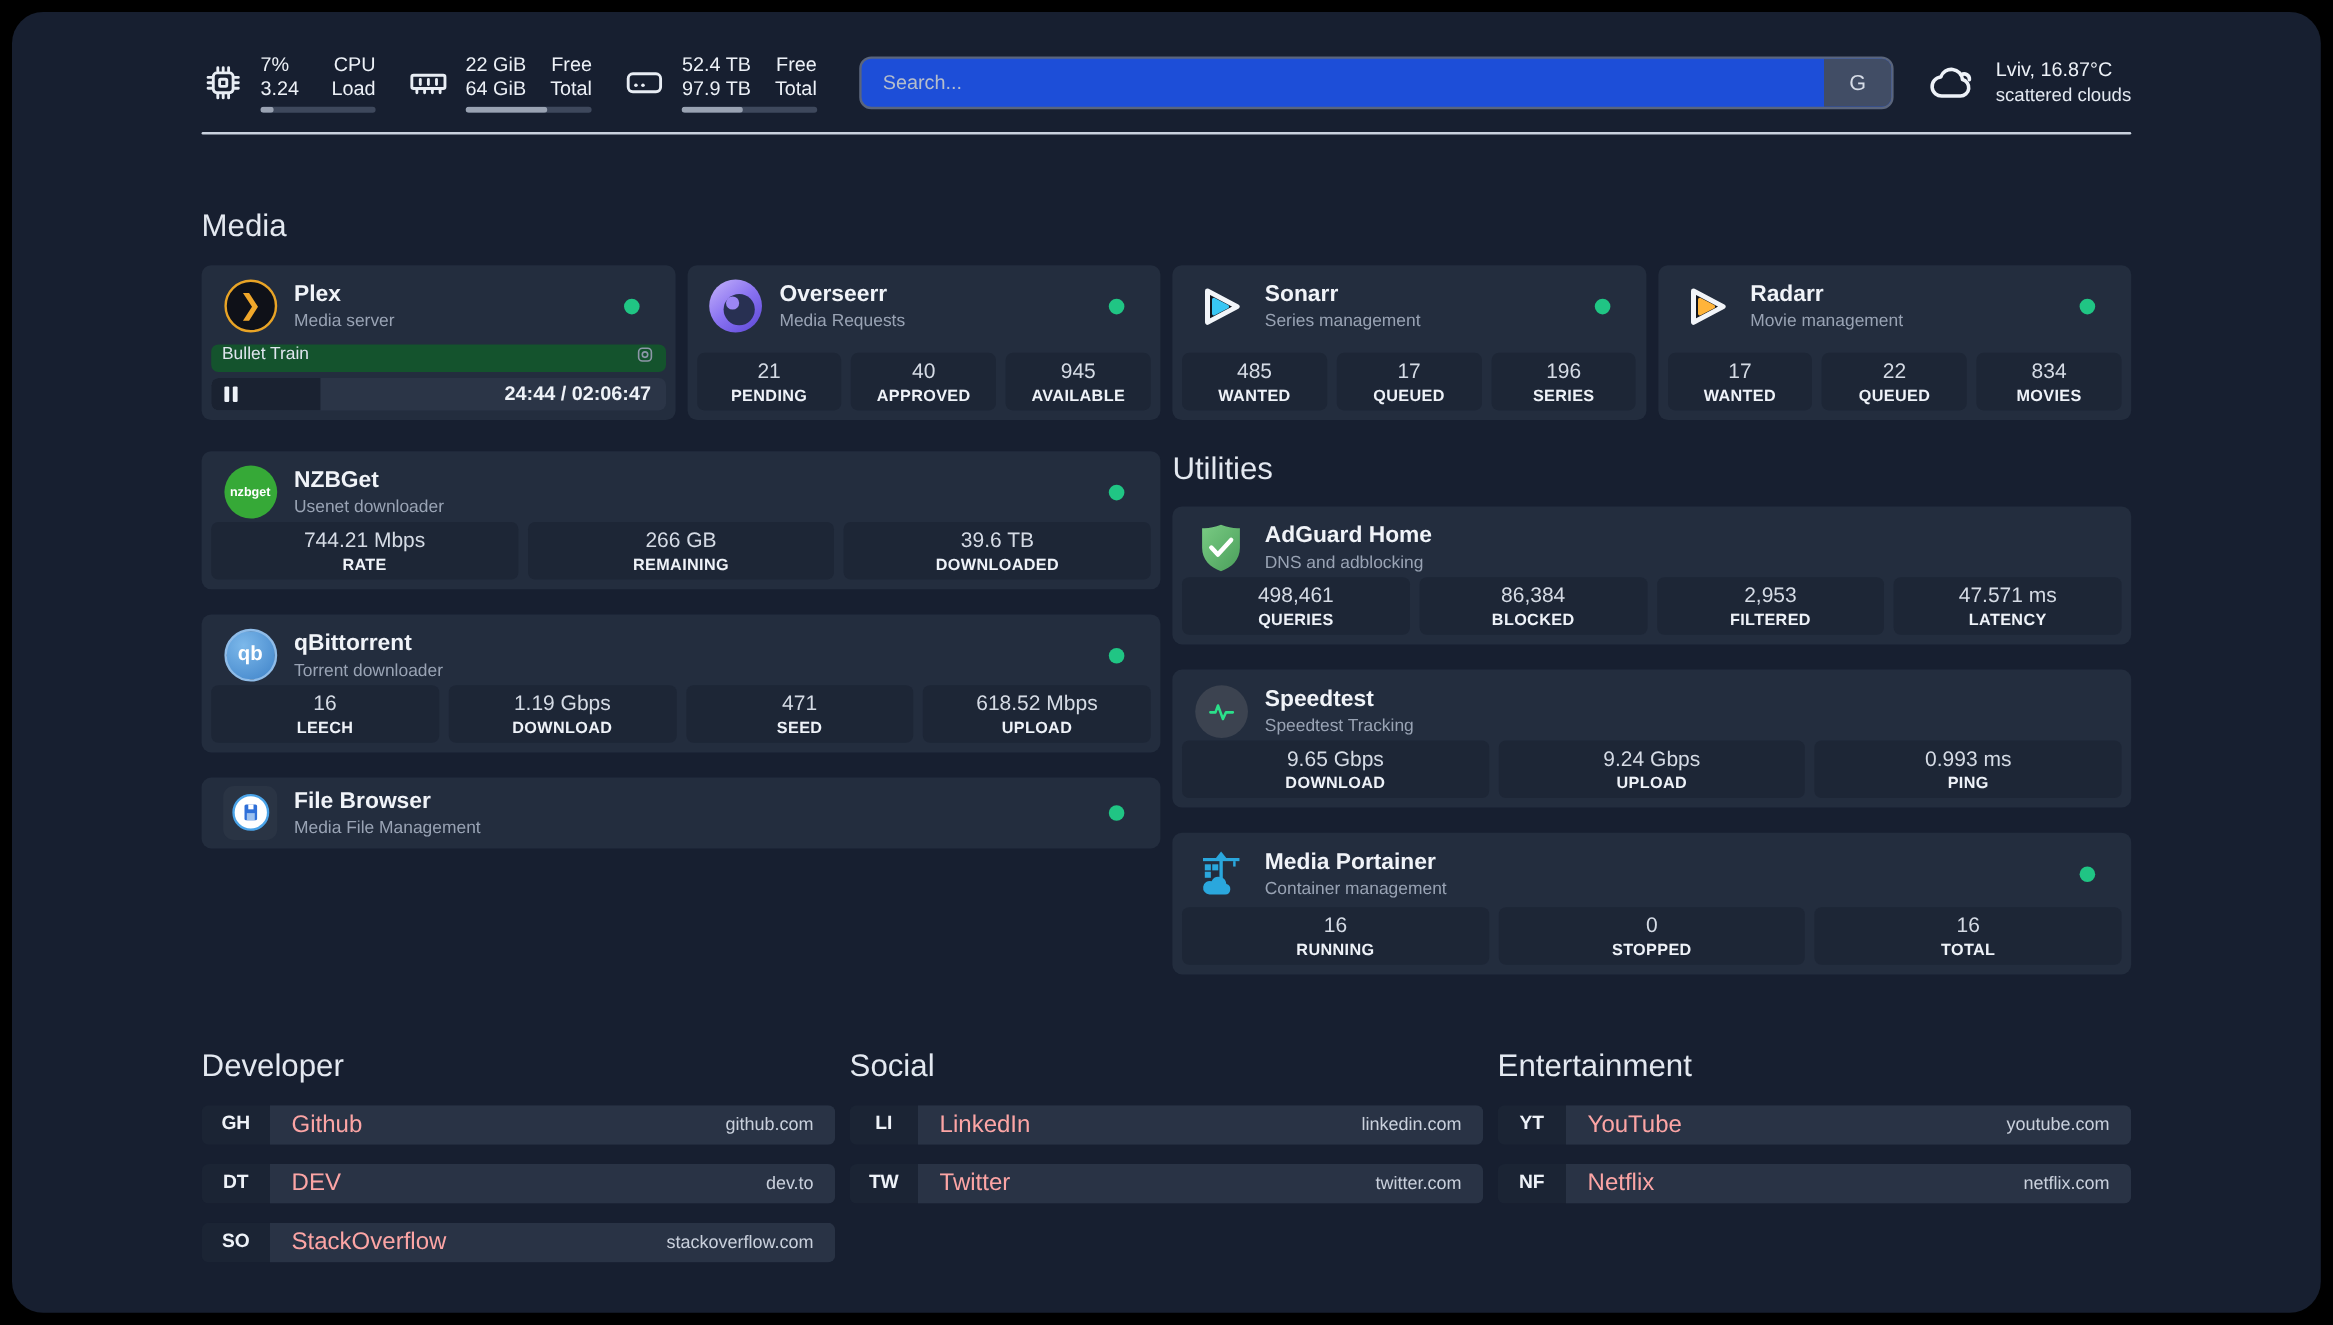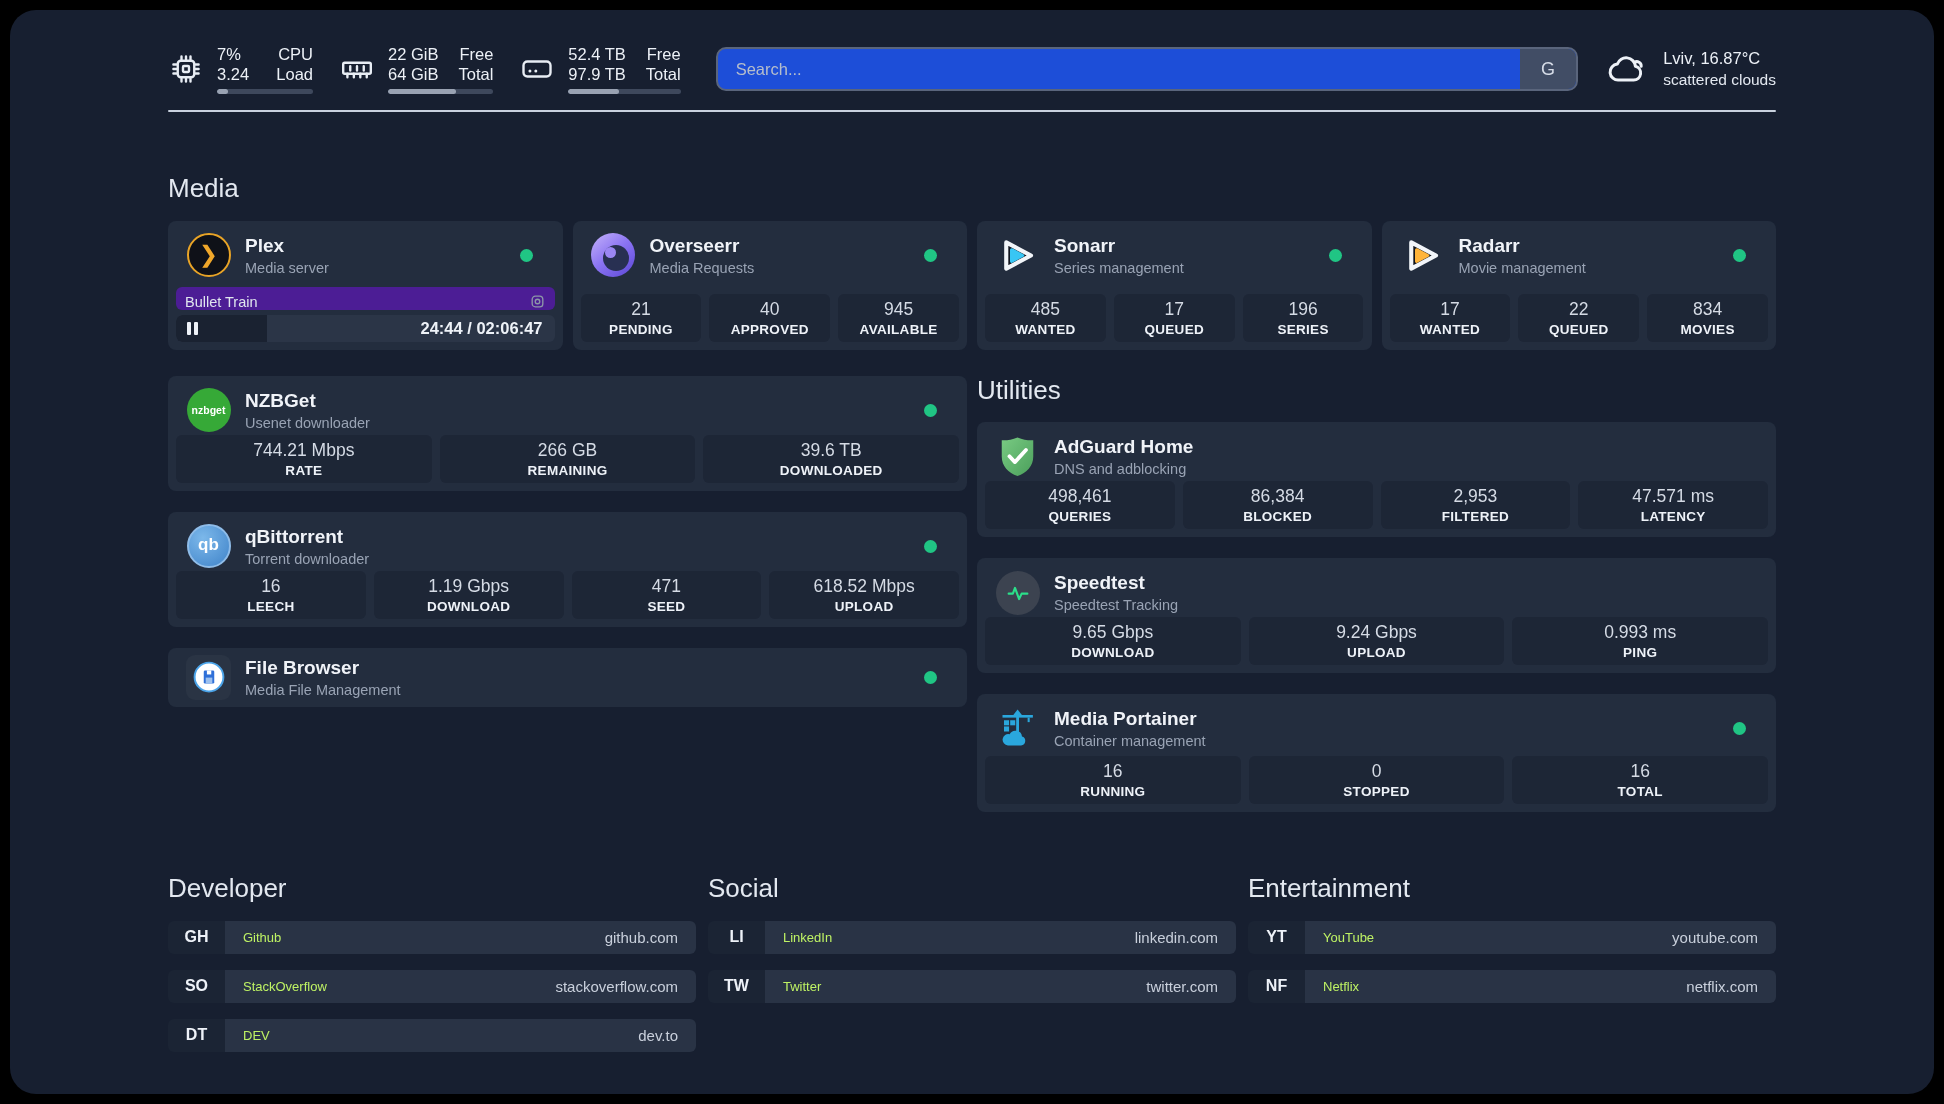--- a/index.html
+++ b/index.html
@@ -69,22 +69,22 @@
   .dot { width:13px; height:13px; border-radius:50%; margin-left:auto; margin-right:14px; flex:0 0 auto; }
 
   .stats { display:flex; gap:8px; margin-top:auto; }
   .stat { flex:1; background:#1D2636; border-radius:6px; height:48px;
           display:flex; flex-direction:column; align-items:center;
           justify-content:center; gap:2px; }
   .stat .v { font-size:17.5px; color:#D5DBE5; }
   .stat .l { font-size:13.5px; font-weight:700; color:#EEF2F8; letter-spacing:.3px; }
 
   
-  .track { background:#4c1d95; border-radius:6px; height:23px; display:flex;
-           align-items:flex-end; padding:0 9px; margin-top:auto; }
+  .track { background:#14532d; border-radius:6px; height:23px; display:flex;
+           align-items:flex-start; padding:0 9px; margin-top:auto; }
   .track .t { font-size:14.5px; color:#DFE5EE; }
   .track .ticon { margin-left:auto; width:17px; height:17px; color:#8D97A8; }
   .track .ticon svg { width:100%; height:100%; }
   .progress { background:#2B3547; border-radius:6px; height:27px; margin-top:5px;
               display:flex; align-items:center; position:relative; overflow:hidden; }
   .progress .fill { position:absolute; left:0; top:0; bottom:0; background:#1A2231;
                     border-radius:6px 0 0 6px; }
   .pause { position:relative; display:flex; gap:3.5px; margin-left:11px; }
   .pause span { width:3.5px; height:13px; background:#EEF2F8; border-radius:1px; display:block; }
   .progress .time { position:relative; margin-left:auto; padding-right:12px;
@@ -95,21 +95,21 @@
   .col h2.sec { margin-bottom:18px; }
   .col .card + .card { margin-top:21px;justify-content:center; }
 
   
   .bottom { display:grid; grid-template-columns:1fr 1fr 1fr; gap:12px; margin-top:62px; }
   .links { display:flex; flex-direction:column; gap:16px; margin-top:18px; }
   .link { display:flex; height:33px; border-radius:6px; overflow:hidden; cursor:pointer; }
   .link .abbr { width:57px; background:#1B2434; display:flex; align-items:center;
                 justify-content:center; color:#EEF2F8; font-weight:700; font-size:16px; flex:0 0 auto; }
   .link .lbar { flex:1; background:#293345; display:flex; align-items:center; padding:0 18px; }
-  .link .nm { font-size:13px; color:#bef264; }
+  .link .nm { font-size:20px; color:#fca5a5; }
   .link .url { margin-left:auto; font-size:15px; color:#C9D0DC; }
 
   
   .circ { border-radius:50%; display:flex; align-items:center; justify-content:center; }
   .icon-plex { width:44px; height:44px; background:#0F1118; border:2.5px solid #E9A426; }
   .icon-plex span { color:#F0A72A; font-size:23px; font-weight:900; margin-top:-2px; }
   .icon-overseerr { width:44px; height:44px;
     background:linear-gradient(140deg,#C5B3FA 0%,#8B74F2 48%,#5B46D6 100%); position:relative; overflow:hidden; }
   .icon-overseerr .iris { position:absolute; width:26px; height:26px; border-radius:50%;
     background:#283052; right:6px; bottom:6px; }
@@ -561,31 +561,31 @@
         <h2 class="sec">Developer</h2>
         <div class="links">
           <div class="link">
             <div class="abbr">GH</div>
             <div class="lbar">
               <span class="nm">Github</span>
               <span class="url">github.com</span>
             </div>
           </div>
           <div class="link">
+            <div class="abbr">DT</div>
+            <div class="lbar">
+              <span class="nm">DEV</span>
+              <span class="url">dev.to</span>
+            </div>
+          </div>
+          <div class="link">
             <div class="abbr">SO</div>
             <div class="lbar">
               <span class="nm">StackOverflow</span>
               <span class="url">stackoverflow.com</span>
-            </div>
-          </div>
-          <div class="link">
-            <div class="abbr">DT</div>
-            <div class="lbar">
-              <span class="nm">DEV</span>
-              <span class="url">dev.to</span>
             </div>
           </div>
         </div>
       </div>
 
       <div class="col">
         <h2 class="sec">Social</h2>
         <div class="links">
           <div class="link">
             <div class="abbr">LI</div>

